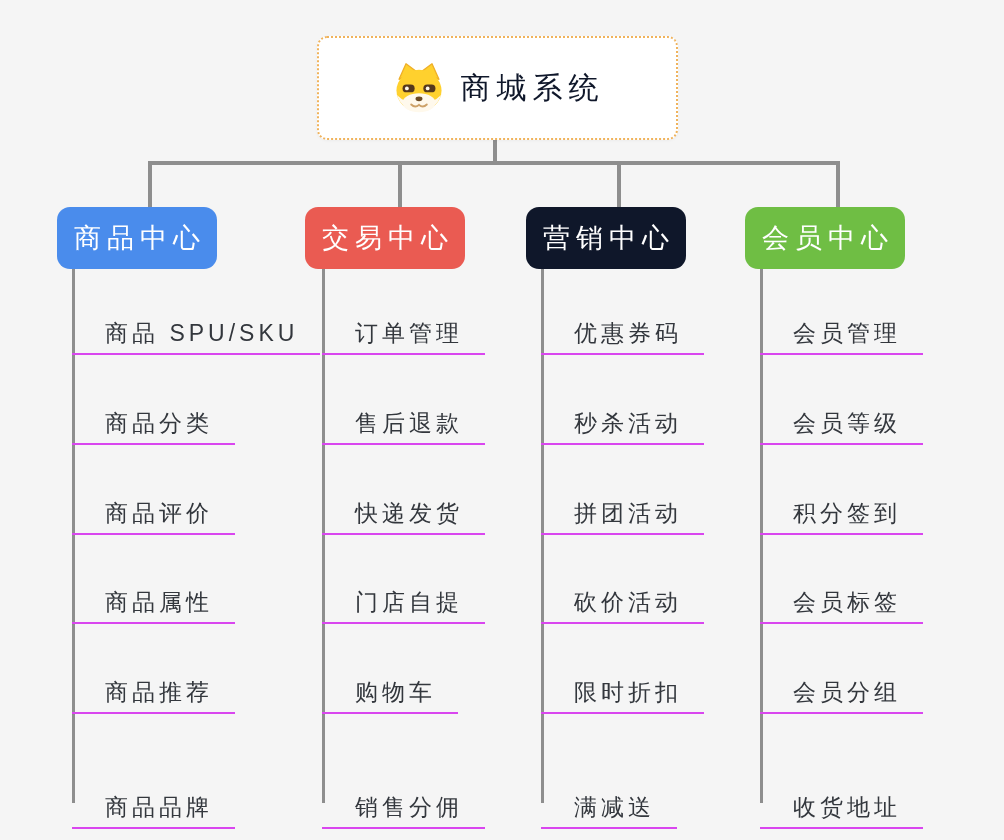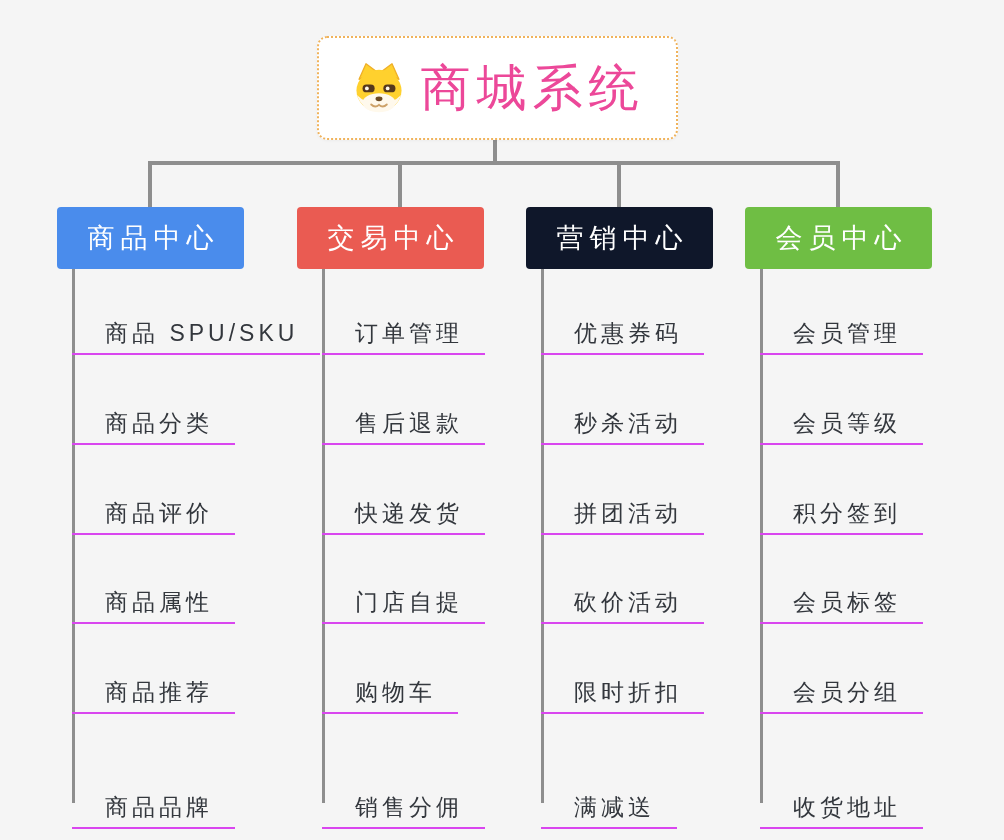--- a/index.html
+++ b/index.html
@@ -40,45 +40,45 @@
     border: 2px dotted #f0b35c;
     border-radius: 10px;
     display: flex;
     align-items: center;
     justify-content: center;
     gap: 14px;
     box-shadow: 0 1px 3px rgba(0,0,0,0.04);
     cursor: pointer;
   }
   .root-title {
-    font-size: 50px;
+    font-size: 30px;
     letter-spacing: 6px;
-    color: #ec4899;
+    color: #0f172a;
     white-space: nowrap;
   }
   .dog-icon { width: 56px; height: 52px; flex: 0 0 auto; }
 
   
   .branch {
     position: absolute;
     top: 207px;
-    width: 187px; height: 62px;
-    border-radius: 4px;
+    width: 160px; height: 62px;
+    border-radius: 13px;
     color: #ffffff;
     font-size: 27px;
     letter-spacing: 6px;
     display: flex;
     align-items: center;
     justify-content: center;
     text-indent: 6px; 
     cursor: pointer;
     white-space: nowrap;
   }
   .branch-1 { left: 57px; }
-  .branch-2 { left: 297px; text-align: right; }
+  .branch-2 { left: 305px; text-align: right; }
   .branch-3 { left: 526px; }
   .branch-4 { left: 745px; }
 
   
   .leaf {
     position: absolute;
     box-sizing: content-box;
     height: 30px;
     line-height: 30px;
     padding: 0 22px 5px 33px;

